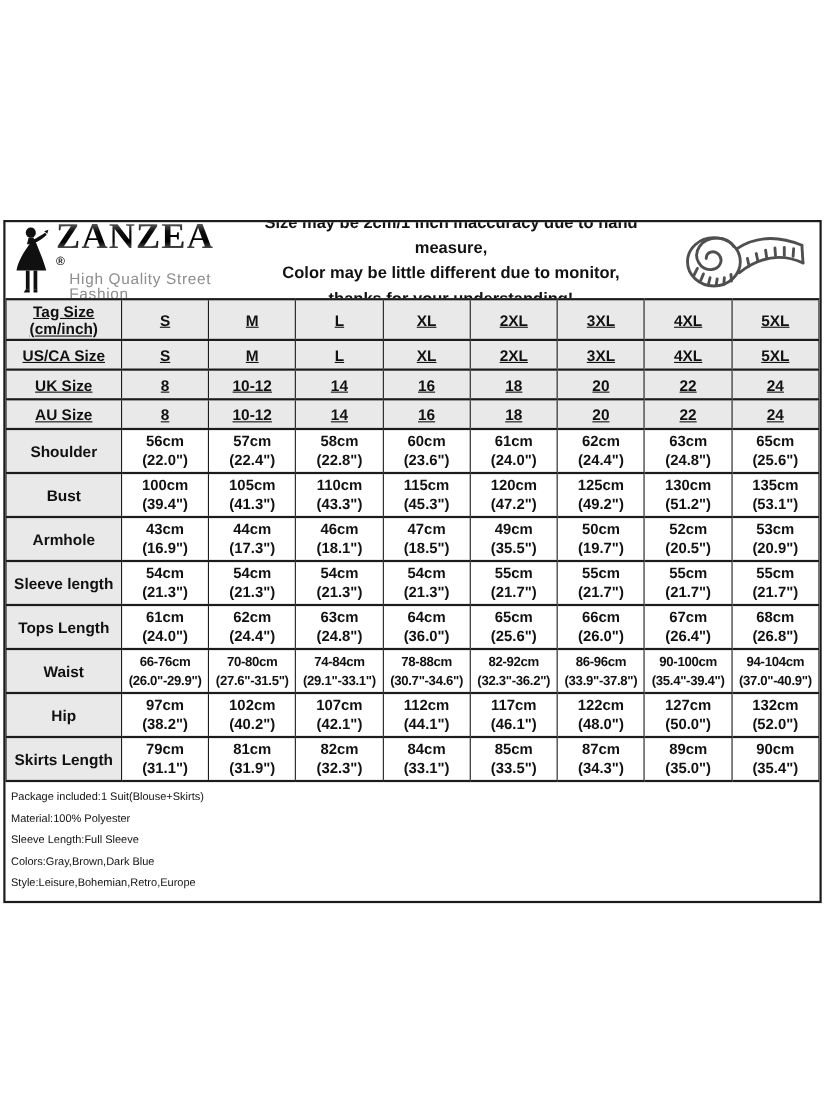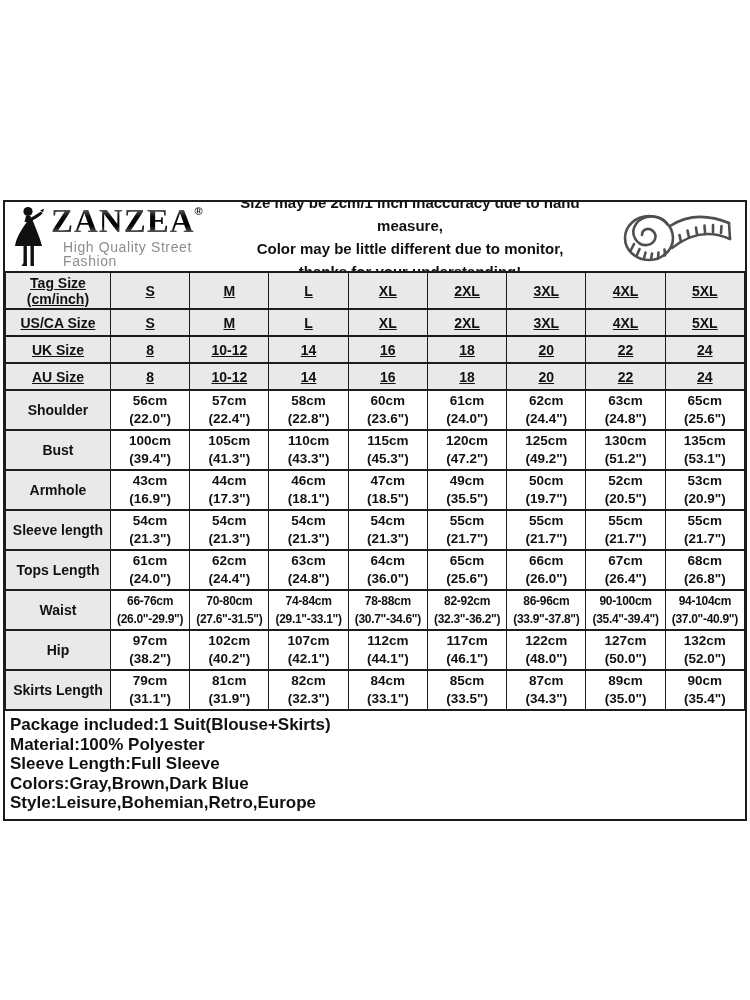--- a/index.html
+++ b/index.html
@@ -27,21 +27,21 @@
   }
   .logo-wrap {
     width: 212px;
     display: flex;
     align-items: center;
     padding-left: 6px;
     gap: 2px;
   }
   .woman-svg { width: 38px; height: 62px; flex: 0 0 auto; }
   .brand-block { display: flex; flex-direction: column; line-height: 1; }
-  .brand-line { display: flex; align-items: flex-start; }
+  .brand-line { display: flex; align-items: flex-start; flex-direction: column; }
   .brand-name {
     font-family: "Liberation Serif", serif;
     font-weight: bold;
     font-size: 33px;
     letter-spacing: 1px;
     color: #1b1b1b;
     background: linear-gradient(180deg, #8a8a8a 0%, #0c0c0c 35%, #000 62%, #9a9a9a 100%);
     -webkit-background-clip: text;
     background-clip: text;
     -webkit-text-fill-color: transparent;
@@ -79,22 +79,22 @@
   table.size-chart col.c-label { width: 14.2%; }
   tr.size td { height: 27px; background: #e9e9e9; text-decoration: underline; }
   tr.size.tall td { height: 37px; line-height: 16px; }
   tr.measure td { height: 38px; font-size: 13.5px; line-height: 18px; background: #fff; }
   tr.measure td.label { background: #e9e9e9; font-size: 14px; margin-left: 32px; }
   tr.measure td.tight { font-size: 12px; letter-spacing: -0.3px; }
 
   
   .package-info {
     padding: 4px 4px 6px 5px;
-    font-weight: bold;
-    font-size: 17px;
+    font-weight: normal;
+    font-size: 10px;
     line-height: 19.5px;
   }
 </style>
 </head>
 <body>
 
 <div class="sheet">
 
   <div class="hdr">
     <div class="logo-wrap">

